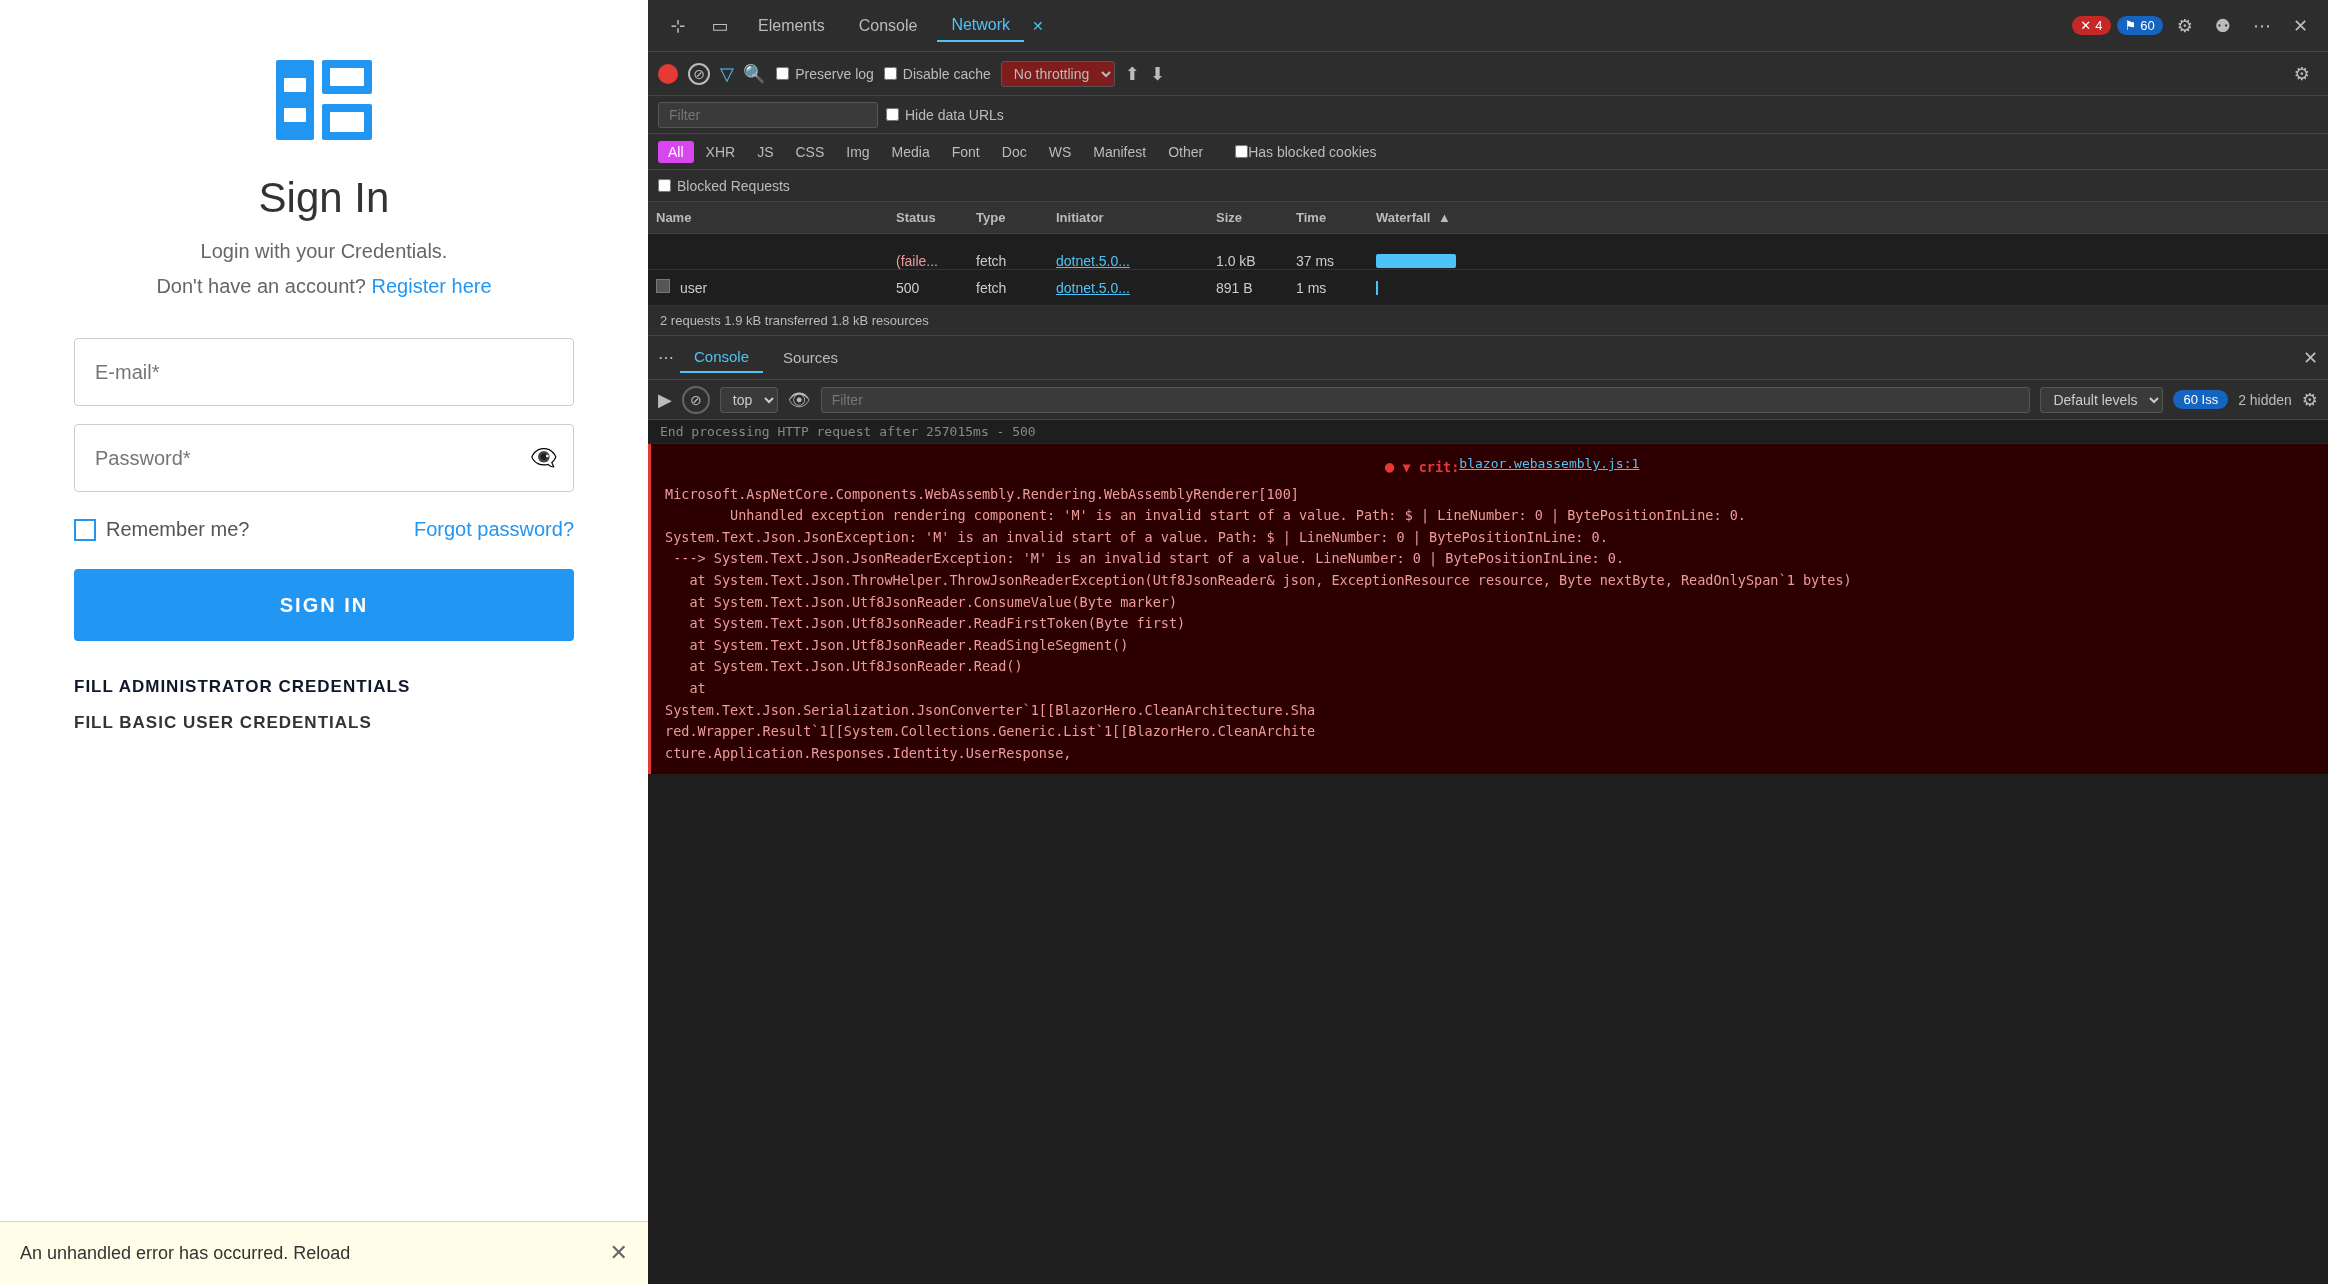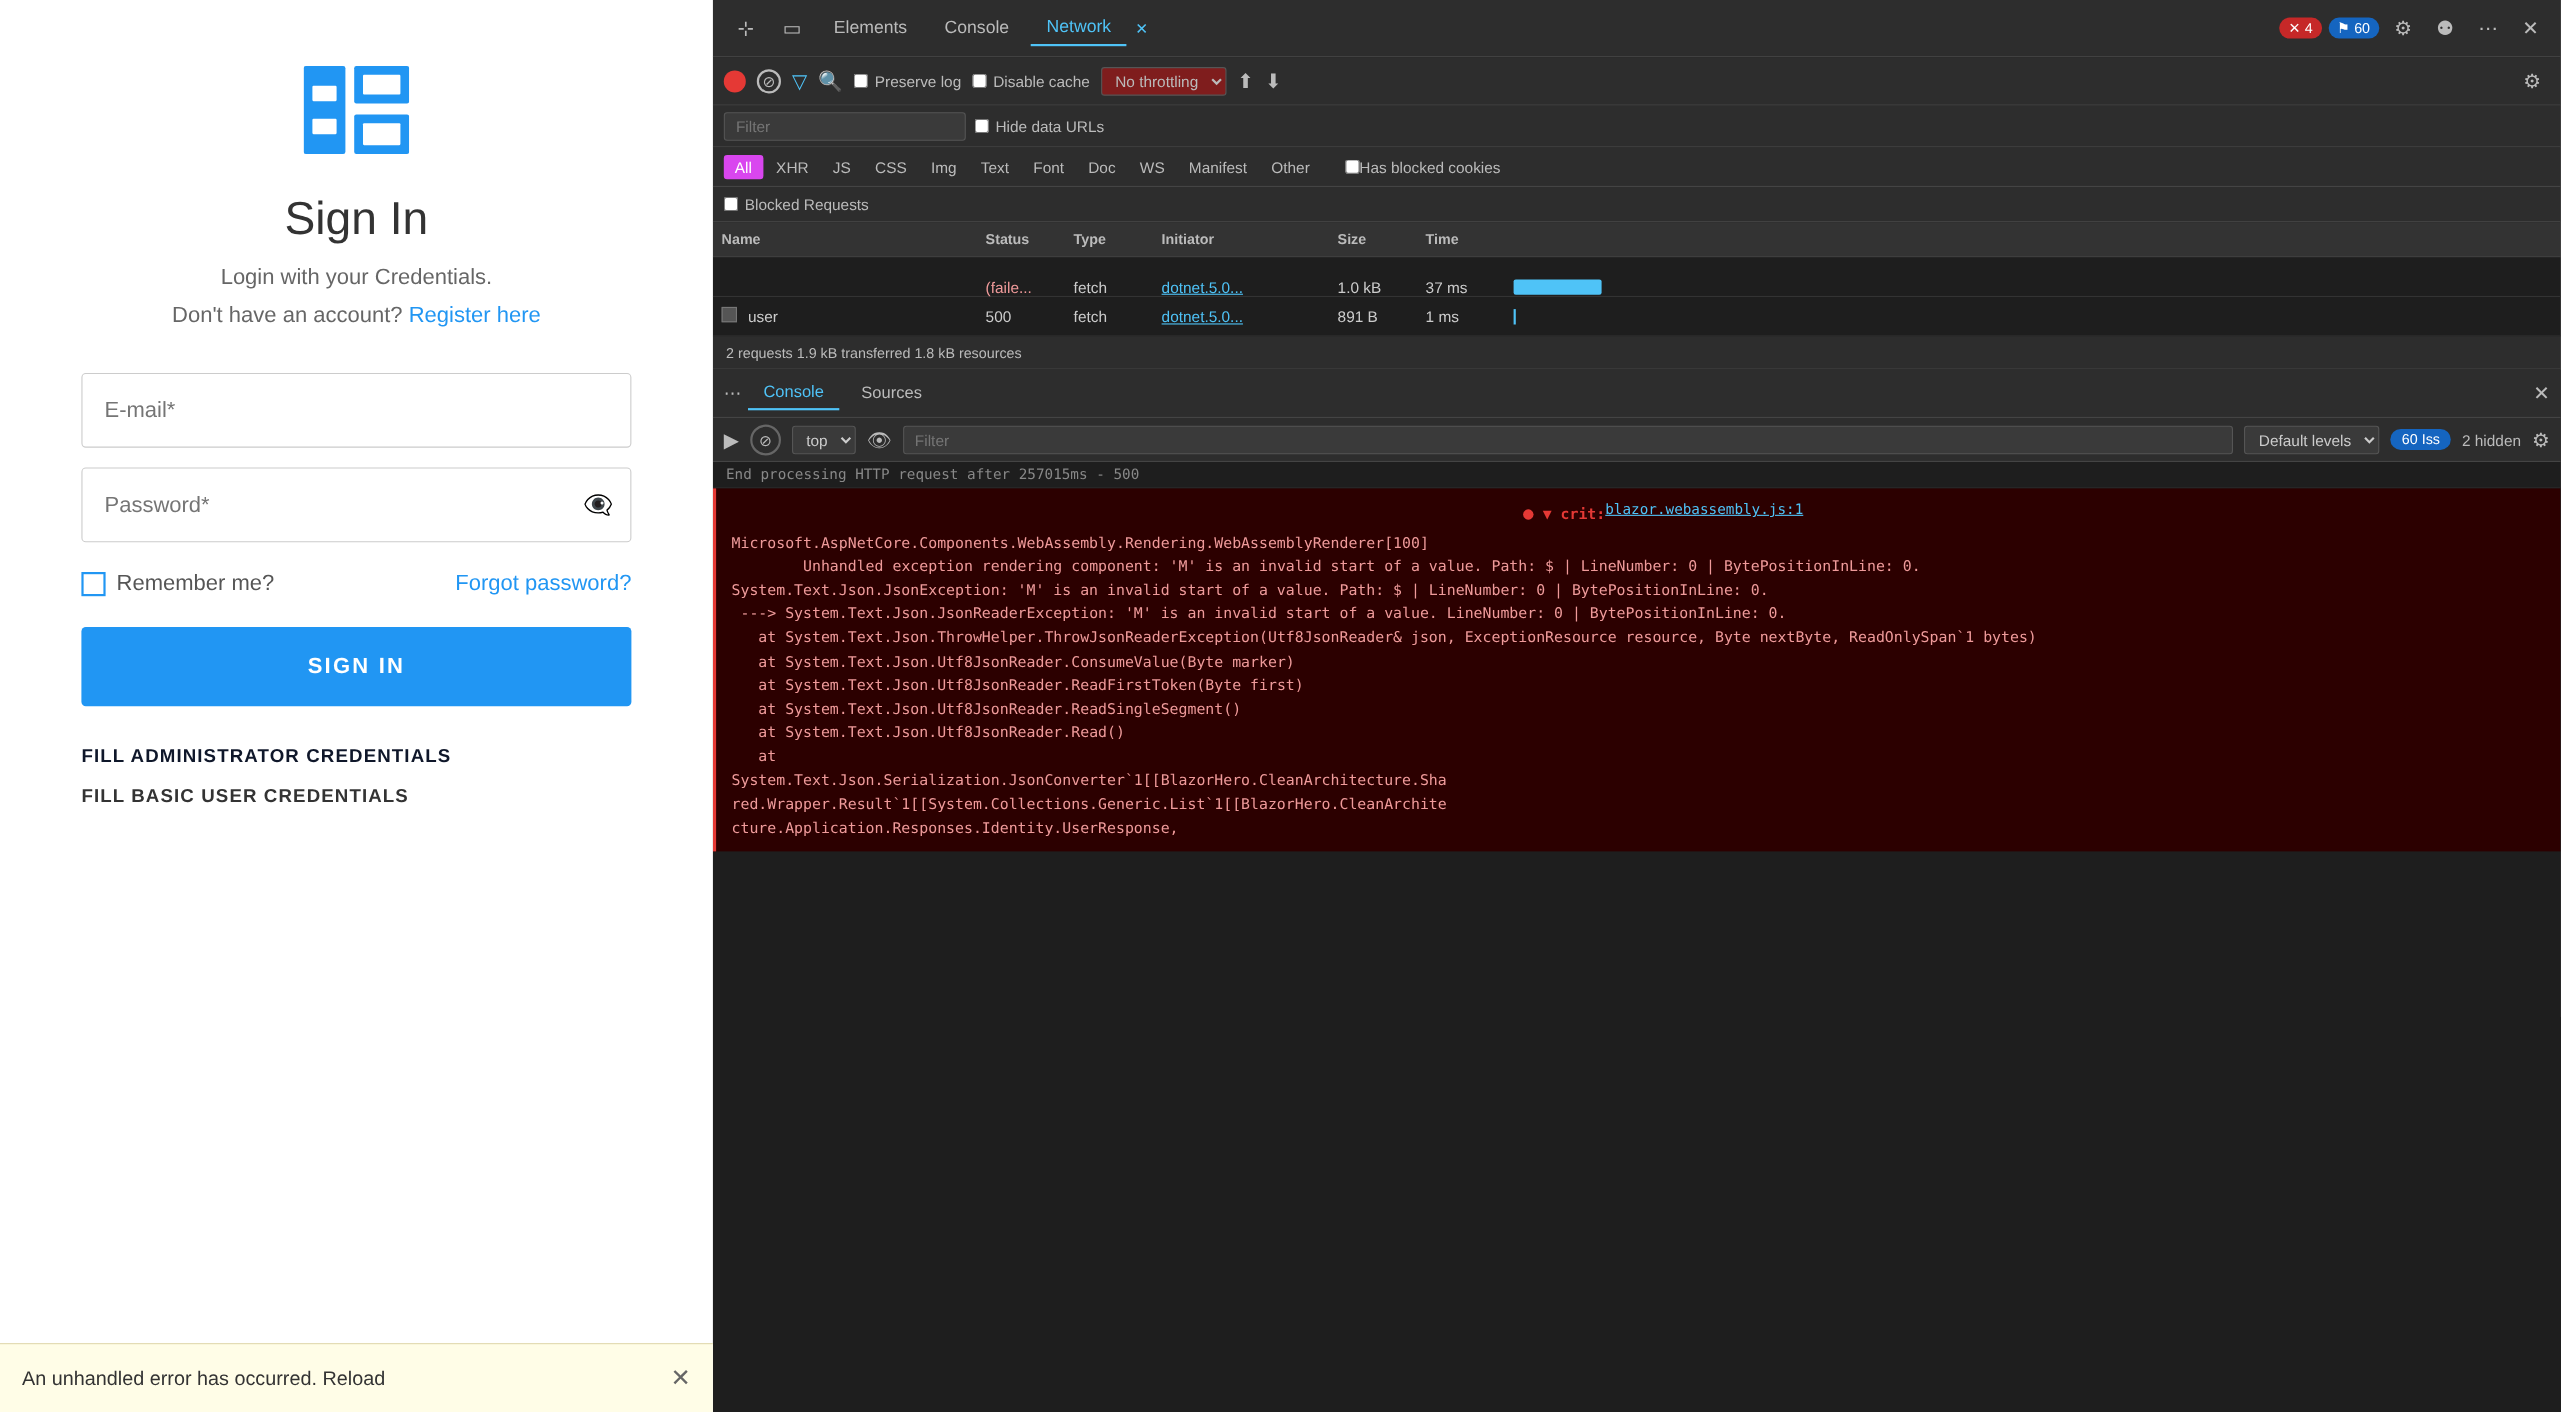--- a/index.html
+++ b/index.html
@@ -774,21 +774,21 @@
       <span>Hide data URLs</span>
     </label>
   </div>
 
   <div class="type-filter-row">
     <button class="type-btn active">All</button>
     <button class="type-btn">XHR</button>
     <button class="type-btn">JS</button>
     <button class="type-btn">CSS</button>
     <button class="type-btn">Img</button>
-    <button class="type-btn">Text</button>
+    <button class="type-btn">Media</button>
     <button class="type-btn">Font</button>
     <button class="type-btn">Doc</button>
     <button class="type-btn">WS</button>
     <button class="type-btn">Manifest</button>
     <button class="type-btn">Other</button>
     <label class="has-blocked-label" style="margin-left:20px;">
       <input type="checkbox" style="">
       <span>Has blocked cookies</span>
     </label>
   </div>
@@ -800,20 +800,24 @@
     </label>
   </div>
 
   <div class="network-table-header">
     <span>Name</span>
     <span>Status</span>
     <span>Type</span>
     <span>Initiator</span>
     <span>Size</span>
     <span>Time</span>
+    <span>
+      <span>Waterfall</span>
+      <span class="sort-arrow">▲</span>
+    </span>
   </div>
 
   <div class="network-row">
     <span class="name-failed">
       <span class="row-checkbox"></span>
       refresh
     </span>
     <span class="status-failed">(faile...</span>
     <span>fetch</span>
     <span class="initiator-link">dotnet.5.0...</span>

